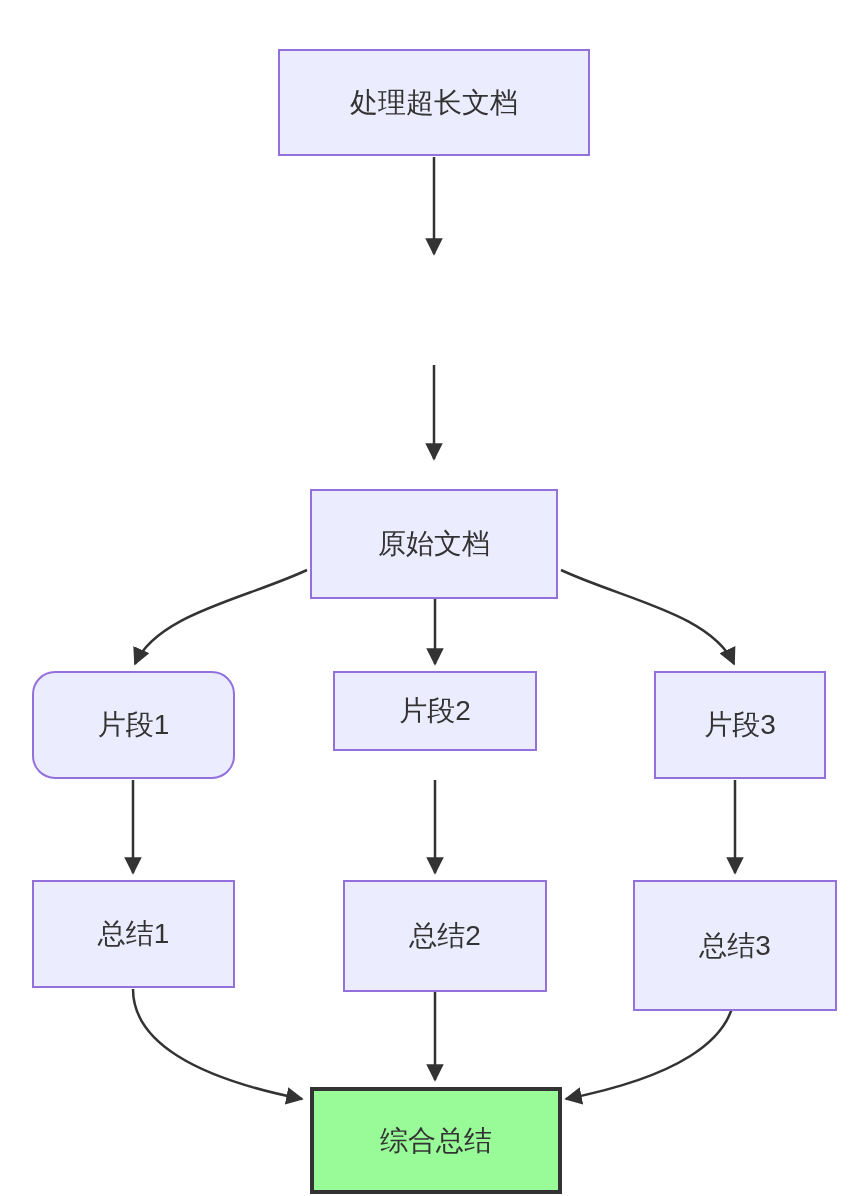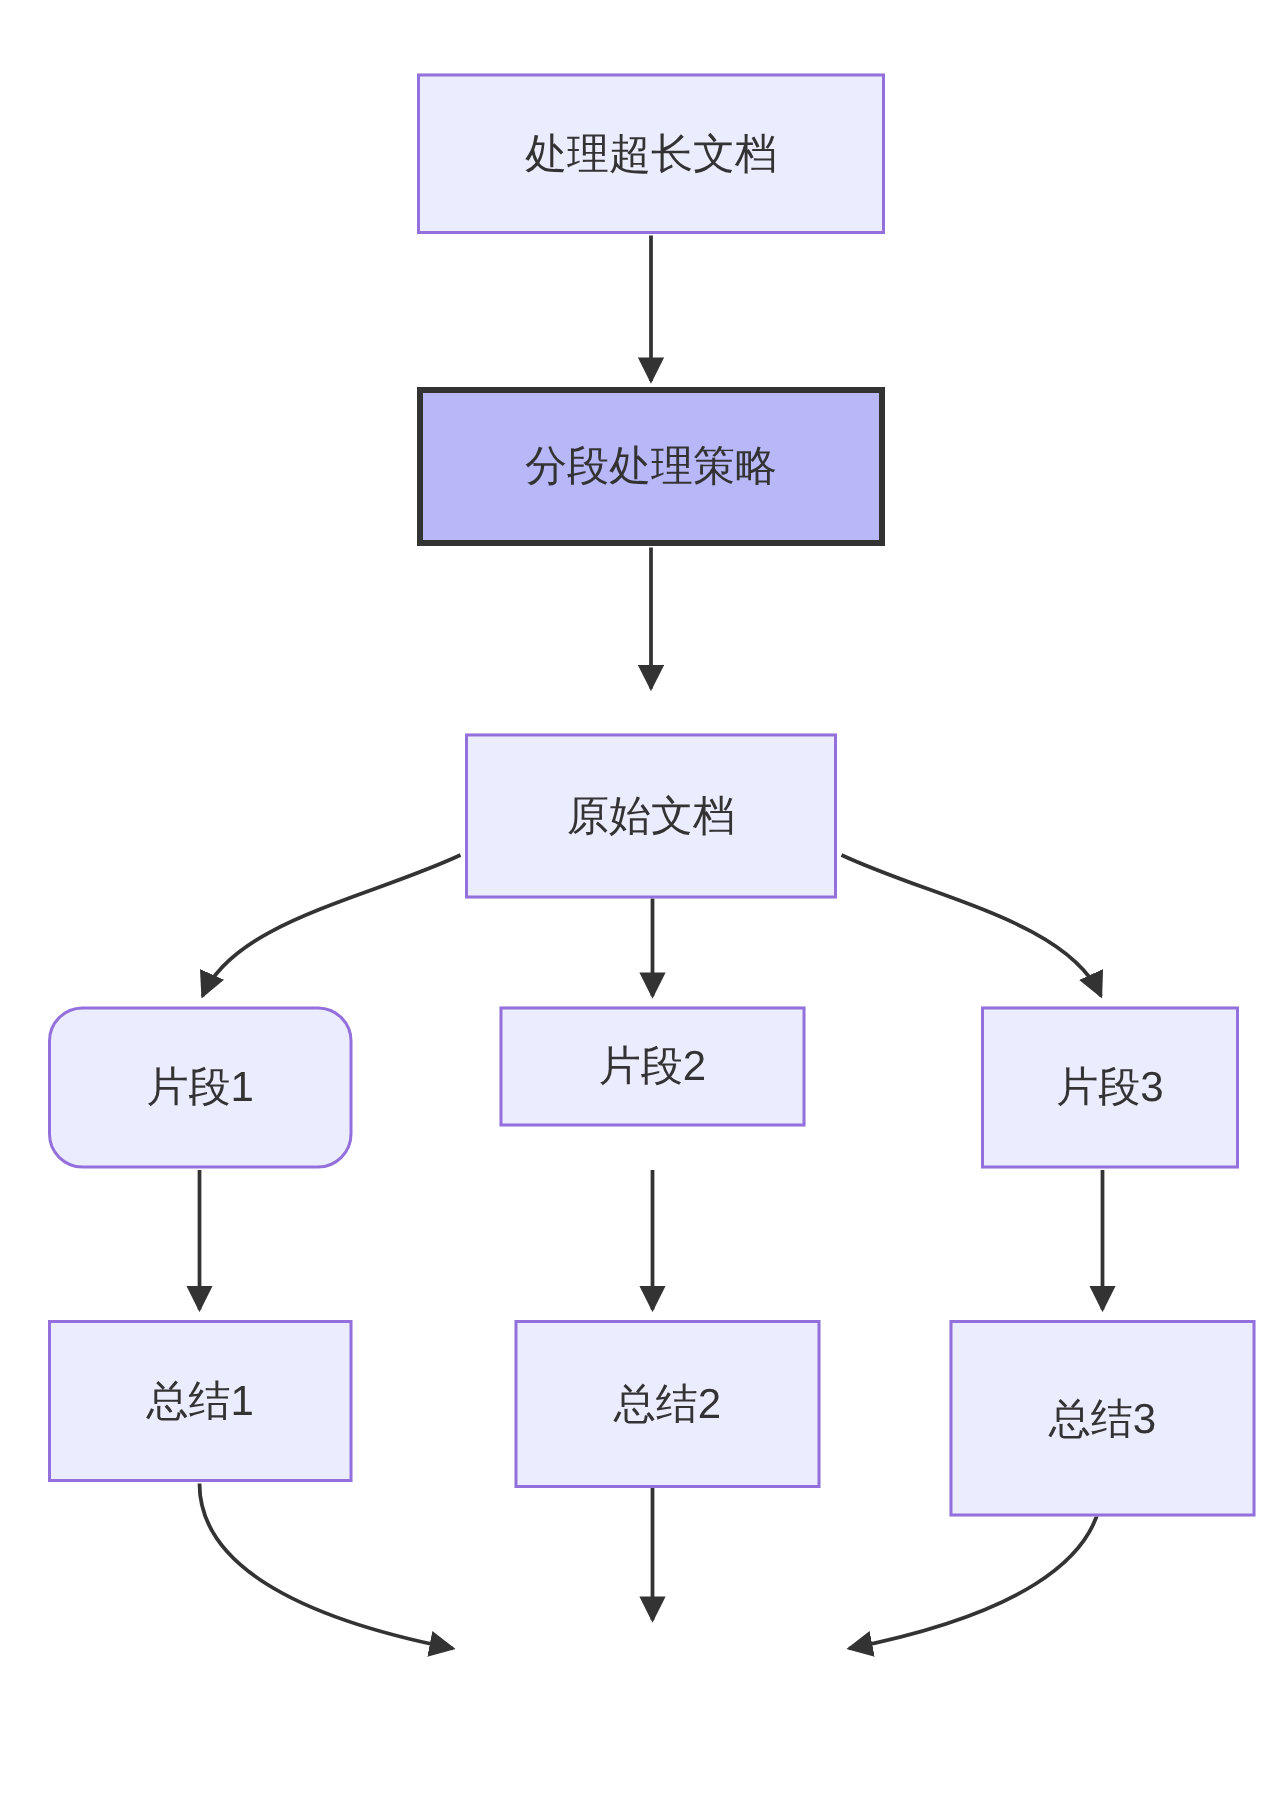--- a/index.html
+++ b/index.html
@@ -70,22 +70,22 @@
       <path marker-end="url(#arrowhead)" d="M133,764 L133,857"></path>
       <path marker-end="url(#arrowhead)" d="M435,764 L435,857"></path>
       <path marker-end="url(#arrowhead)" d="M735,764 L735,857"></path>
       <path marker-end="url(#arrowhead)" d="M133,973 C133,1026 196,1062 302,1083"></path>
       <path marker-end="url(#arrowhead)" d="M435,973 L435,1064"></path>
       <path marker-end="url(#arrowhead)" d="M735,973 C735,1026 672,1062 566,1083"></path>
     </g>
   </svg>
 
   <div id="node-a" class="node">处理超长文档</div>
-  <div id="node-b" class="node node--highlight">分段处理策略</div>
   <div id="node-c" class="node">原始文档</div>
   <div id="node-d1" class="node">片段1</div>
   <div id="node-d2" class="node">片段2</div>
   <div id="node-d3" class="node">片段3</div>
   <div id="node-e1" class="node">总结1</div>
   <div id="node-e2" class="node">总结2</div>
   <div id="node-e3" class="node">总结3</div>
+  <div id="node-f" class="node node--success">综合总结</div>
 
 </div>
 
 </body></html>

